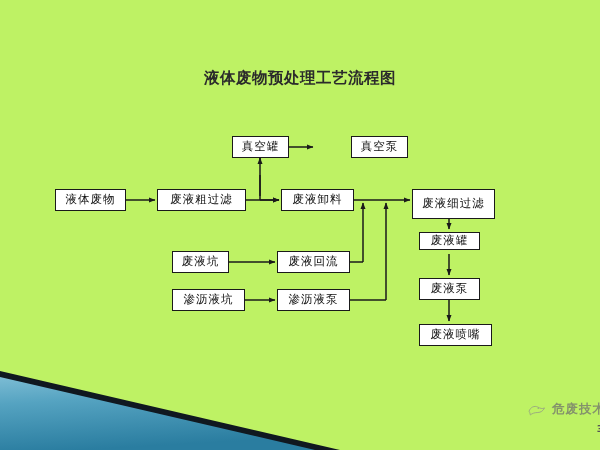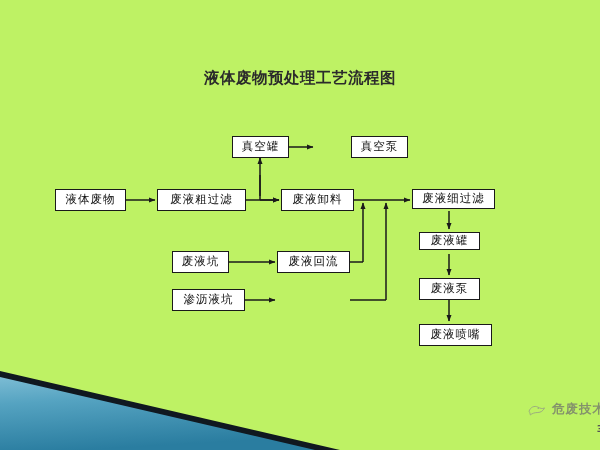--- a/index.html
+++ b/index.html
@@ -150,24 +150,25 @@
 
         <line x1="449" y1="300" x2="449" y2="321" marker-end="url(#ah)"></line>
       </g>
     </svg>
 
     <div class="node" style="left:55px;top:189px;width:71px;height:22px;">液体废物</div>
     <div class="node" style="left:157px;top:189px;width:89px;height:22px;">废液粗过滤</div>
     <div class="node" style="left:232px;top:136px;width:57px;height:22px;">真空罐</div>
     <div class="node" style="left:315px;top:136px;width:57px;height:22px;margin-left:36px;">真空泵</div>
     <div class="node" style="left:281px;top:189px;width:73px;height:22px;">废液卸料</div>
-    <div class="node" style="left:412px;top:189px;width:83px;height:20px;">废液细过滤</div>
+    <div class="node" style="left:412px;top:189px;width:83px;height:30px;">废液细过滤</div>
     <div class="node" style="left:172px;top:251px;width:57px;height:22px;">废液坑</div>
     <div class="node" style="left:277px;top:251px;width:73px;height:22px;">废液回流</div>
     <div class="node" style="left:172px;top:289px;width:73px;height:22px;">渗沥液坑</div>
+    <div class="node" style="left:277px;top:289px;width:73px;height:22px;">渗沥液泵</div>
     <div class="node" style="left:419px;top:232px;width:61px;height:18px;">废液罐</div>
     <div class="node" style="left:419px;top:278px;width:61px;height:22px;">废液泵</div>
     <div class="node" style="left:419px;top:324px;width:73px;height:22px;">废液喷嘴</div>
 
   </div>
 
   <svg id="deco-wedge" viewBox="0 0 340 95" width="340" height="95" xmlns="http://www.w3.org/2000/svg" preserveAspectRatio="none">
     <defs>
       <linearGradient id="wedgeGrad" x1="0" y1="0" x2="0.25" y2="1">
         <stop offset="0%" stop-color="#7cbcd4"></stop>

